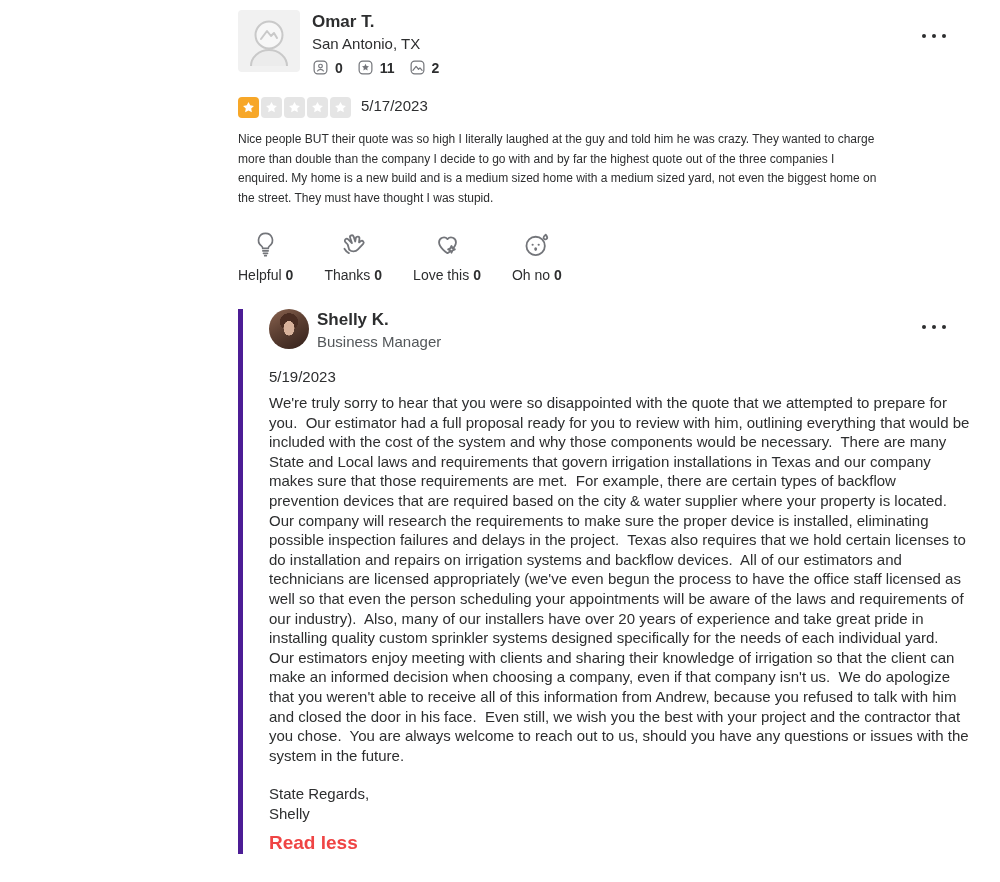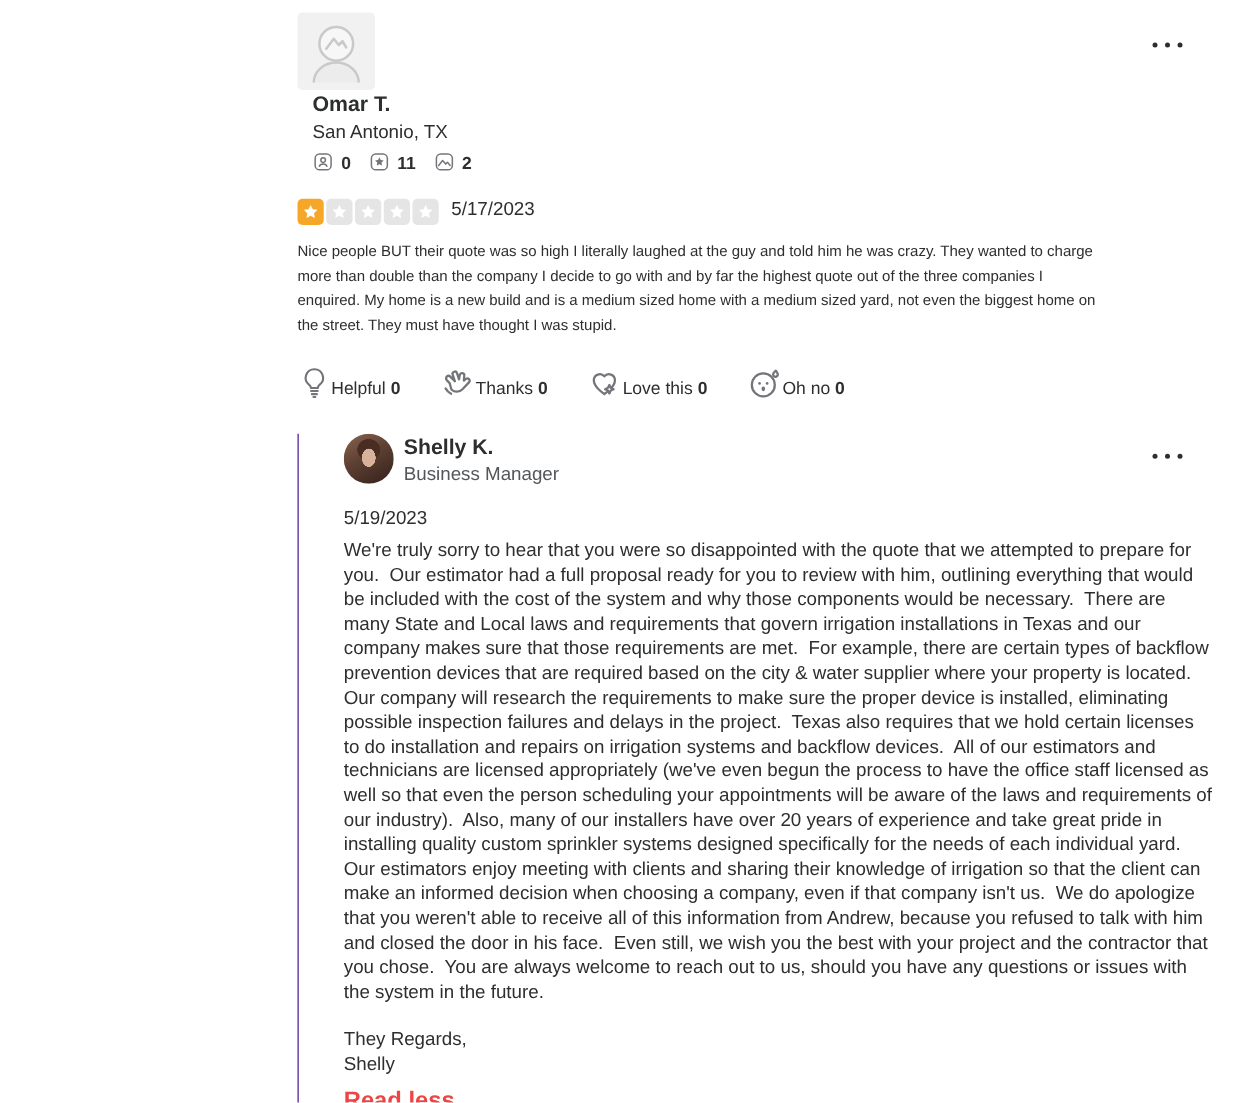--- a/index.html
+++ b/index.html
@@ -1,21 +1,21 @@
 <!DOCTYPE html>
 <html><head>
 <meta charset="utf-8">
 <style>
   * { box-sizing: border-box; margin: 0; padding: 0; }
   html, body { width: 1000px; height: 882px; background: #fff; overflow: hidden; }
   body { font-family: "Liberation Sans", sans-serif; color: #2d2e2f; }
   .page { position: relative; width: 1000px; height: 882px; padding: 10px 30px 0 238px; }
 
   
-  .review-header { position: relative; display: flex; flex-direction: column; }
+  .review-header { position: relative; display: flex; }
   .avatar-default { width: 62px; height: 62px; border-radius: 4px; background: #f1f1f1; flex-shrink: 0; cursor: pointer; }
   .user-info { margin-left: 12px; padding-top: 1px; }
   .user-name { font-size: 17px; font-weight: bold; line-height: 22px; cursor: pointer; }
   .user-loc { font-size: 15px; line-height: 22px; }
   .user-stats { display: flex; align-items: center; margin-top: 4px; }
   .stat { display: flex; align-items: center; margin-right: 14px; }
   .stat svg { margin-right: 6px; }
   .stat b { font-size: 14px; }
   .kebab { position: absolute; right: 18px; top: 18px; display: flex; gap: 6px; padding: 6px; cursor: pointer; }
   .kebab i { width: 4px; height: 4px; border-radius: 50%; background: #2d2e2f; }
@@ -24,27 +24,27 @@
   .stars-row { display: flex; margin-top: 21px; }
   .star-cell { width: 21px; height: 21px; border-radius: 4px; background: #e5e5e5; display: flex; align-items: center; justify-content: center; margin-right: 2px; }
   .star-cell.filled { background: #f7a728; }
   .review-date { margin-left: 8px; font-size: 15px; }
 
   
   .review-text { margin-top: 12px; font-size: 12px; line-height: 19.5px; max-width: 643px; }
 
   
   .reactions { display: flex; margin-top: 21px; }
-  .reaction { display: flex; flex-direction: row; align-items: center; margin-right: 31px; cursor: pointer; }
+  .reaction { display: flex; flex-direction: column; align-items: center; margin-right: 31px; cursor: pointer; }
   .reaction-icon { height: 30px; display: flex; align-items: flex-end; justify-content: center; }
   .reaction-label { margin-top: 8px; font-size: 14px; white-space: nowrap; }
   .reaction-label b { margin-left: 4px; }
 
   
-  .reply { margin-top: 26px; border-left: 1px solid #4c1d95; padding-left: 36px; position: relative; }
+  .reply { margin-top: 26px; border-left: 5px solid #4c1d95; padding-left: 26px; position: relative; }
   .reply-header { position: relative; display: flex; }
   .reply-avatar { width: 40px; height: 40px; border-radius: 50%; flex-shrink: 0; overflow: hidden;
       background:
         radial-gradient(ellipse 9px 12px at 50% 48%, #d8b29b 60%, rgba(0,0,0,0) 62%),
         radial-gradient(ellipse 15px 14px at 50% 32%, #4a2d22 60%, rgba(0,0,0,0) 62%),
         linear-gradient(150deg, #8a6450 0%, #5d4033 45%, #33201a 100%);
   }
   .reply-author { margin-left: 8px; padding-top: 0px; }
   .reply-name { font-size: 17px; font-weight: bold; line-height: 22px; }
   .reply-role { font-size: 15px; line-height: 21px; color: #53575a; }
@@ -187,19 +187,19 @@
       </div>
       <div class="kebab" style="top:10px" aria-label="more options">
         <i></i>
           <i></i>
           <i></i>
       </div>
     </div>
     <div class="reply-date">5/19/2023</div>
     <div class="reply-body">We're truly sorry to hear that you were so disappointed with the quote that we attempted to prepare for you.  Our estimator had a full proposal ready for you to review with him, outlining everything that would be included with the cost of the system and why those components would be necessary.  There are many State and Local laws and requirements that govern irrigation installations in Texas and our company makes sure that those requirements are met.  For example, there are certain types of backflow prevention devices that are required based on the city &amp; water supplier where your property is located.  Our company will research the requirements to make sure the proper device is installed, eliminating possible inspection failures and delays in the project.  Texas also requires that we hold certain licenses to do installation and repairs on irrigation systems and backflow devices.  All of our estimators and technicians are licensed appropriately (we've even begun the process to have the office staff licensed as well so that even the person scheduling your appointments will be aware of the laws and requirements of our industry).  Also, many of our installers have over 20 years of experience and take great pride in installing quality custom sprinkler systems designed specifically for the needs of each individual yard.  Our estimators enjoy meeting with clients and sharing their knowledge of irrigation so that the client can make an informed decision when choosing a company, even if that company isn't us.  We do apologize that you weren't able to receive all of this information from Andrew, because you refused to talk with him and closed the door in his face.  Even still, we wish you the best with your project and the contractor that you chose.  You are always welcome to reach out to us, should you have any questions or issues with the system in the future.</div>
     <div class="reply-sig">
-      <div>They Regards,</div>
+      <div>State Regards,</div>
       <div>Shelly</div>
     </div>
     <div class="read-less">Read less</div>
   </div>
 
 </div>
 
 </body></html>

